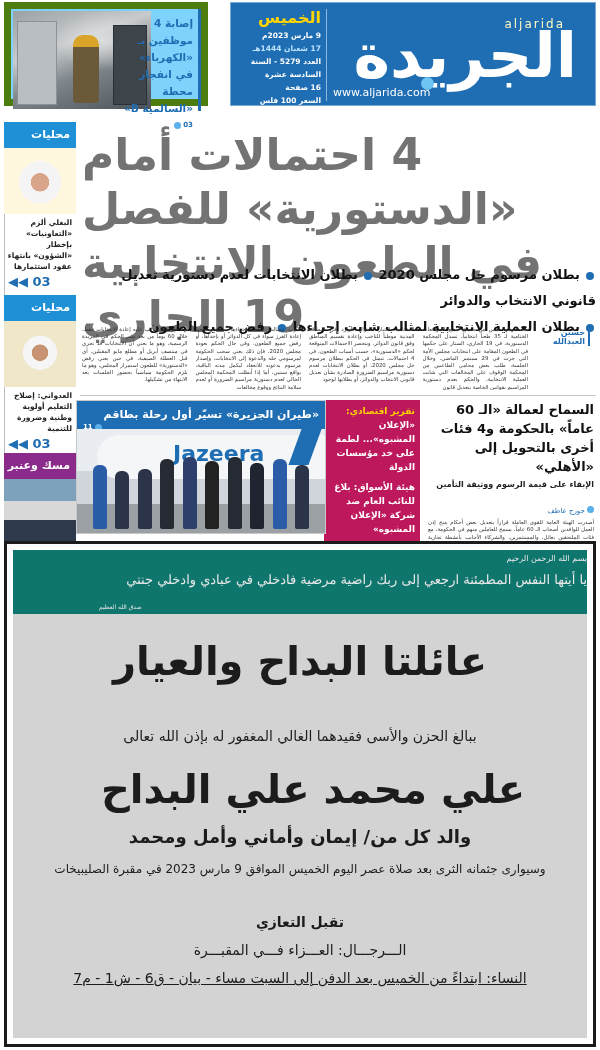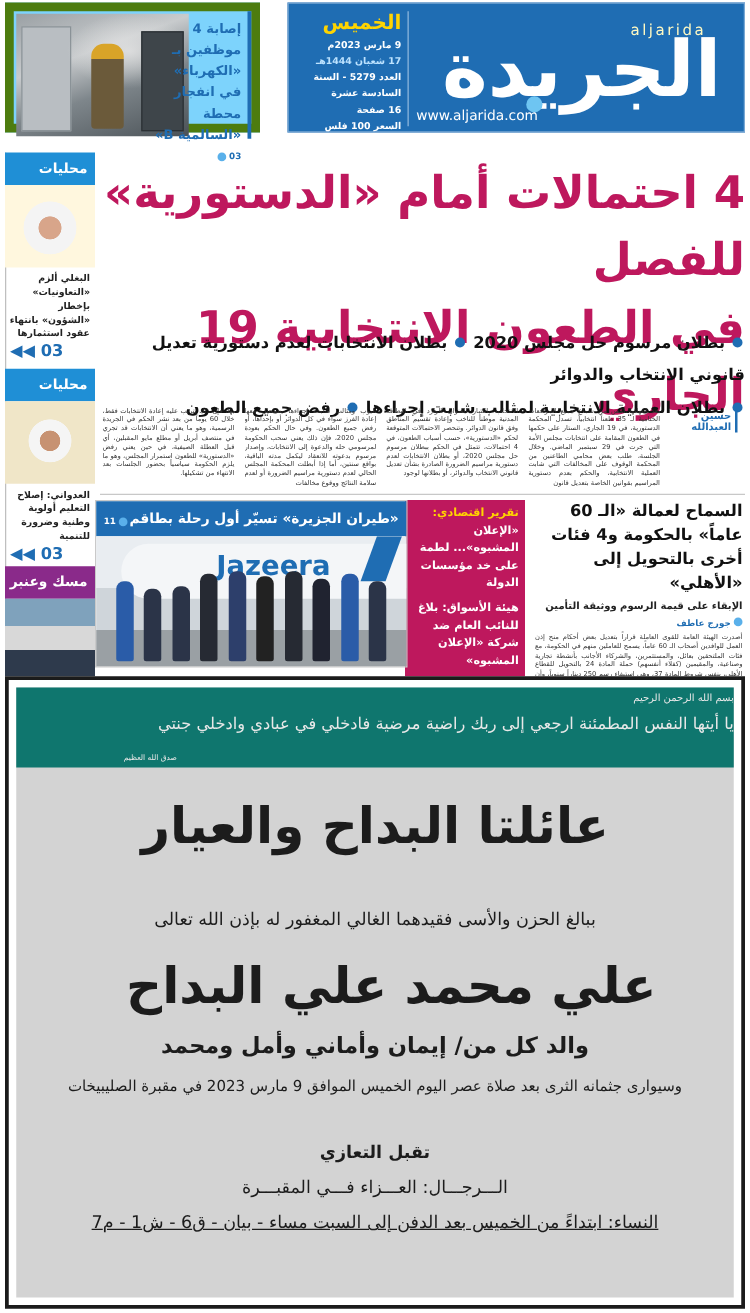--- a/index.html
+++ b/index.html
@@ -40,44 +40,44 @@
   .side-photo { width: 72px; height: 66px; }
   .side-photo.woman { background: radial-gradient(circle at 50% 52%, #d8a58a 0 18%, #f4f4f4 19% 42%, #fff7de 43%); }
   .side-photo.man { background: radial-gradient(circle at 50% 48%, #c79272 0 16%, #f5f5f5 17% 34%, #f0e6c8 35%); }
   .side-photo.event { height: 74px; background: linear-gradient(180deg, #7fa2bc 0 30%, #d8d8d8 30% 55%, #2e3a4c 55% 100%); }
   .side-text { text-align: right; font-size: 7.5px; font-weight: bold; line-height: 11px; padding: 3px 4px 2px 2px; color: #222; }
   .side-num { text-align: left; padding-left: 4px; color: #1f6db3; font-weight: bold; font-size: 13px; direction: ltr; }
   .side-num.purple { color: #8a2a8a; }
   .barcode { margin: 4px 4px 0 4px; height: 18px; background: repeating-linear-gradient(90deg, #000 0 1px, #fff 1px 2px, #000 2px 4px, #fff 4px 5px, #000 5px 6px, #fff 6px 8px); }
 
   
-  .headline { position: absolute; top: 128px; left: 82px; width: 514px; text-align: right; font-family: "DejaVu Sans", sans-serif; font-weight: bold; font-size: 36px; line-height: 54px; color: #be185d; letter-spacing: -1px; }
+  .headline { position: absolute; top: 128px; left: 82px; width: 514px; text-align: left; font-family: "DejaVu Sans", sans-serif; font-weight: bold; font-size: 44px; line-height: 54px; color: #737373; letter-spacing: -1px; }
   .bullets { position: absolute; top: 262px; left: 82px; width: 514px; text-align: right; font-weight: bold; font-size: 13px; line-height: 26px; color: #111; }
   .bullets .dot { display: inline-block; width: 8px; height: 8px; border-radius: 50%; background: #1f6db3; margin: 0 2px 0 6px; vertical-align: middle; }
 
   
   .byline { position: absolute; top: 328px; right: 10px; width: 56px; text-align: right; color: #1f6db3; font-weight: bold; font-size: 8px; border-right: 2px solid #1f6db3; padding-right: 3px; }
   .article-cols { position: absolute; top: 326px; left: 82px; width: 446px; height: 64px; display: flex; flex-direction: row; gap: 8px; }
   .article-col { flex: 1; font-size: 5.4px; line-height: 7.2px; text-align: justify; color: #333; overflow: hidden; }
   .rule { position: absolute; height: 1px; background: #c8c8c8; }
 
   
   .story-right { position: absolute; top: 400px; right: 6px; width: 166px; text-align: right; }
   .story-right h2 { font-size: 13px; line-height: 19px; font-weight: bold; color: #111; }
   .story-right h3 { font-size: 8px; line-height: 14px; font-weight: bold; color: #222; margin-top: 2px; }
-  .story-right .by { font-size: 7px; color: #1f6db3; font-weight: bold; margin-top: 2px; }
+  .story-right .by { font-size: 7px; color: #1f6db3; font-weight: normal; margin-top: 14px; }
   .story-right p { font-size: 5.4px; line-height: 7.4px; color: #333; margin-top: 4px; text-align: justify; }
 
   .econ-box { position: absolute; right: 180px; width: 96px; background: #be185d; color: #fff; text-align: right; padding: 4px 5px; font-weight: bold; font-size: 9px; line-height: 14px; }
   .econ-box .kicker { color: #ffd400; }
   .econ-box .pg-ref { color: #fff; margin-top: 2px; }
 
   .photo-story { position: absolute; top: 400px; left: 76px; width: 250px; height: 134px; border: 1px solid #c9c9c9; }
   .photo-story .cap { height: 28px; background: #1f6db3; color: #fff; font-weight: bold; font-size: 11px; line-height: 28px; text-align: right; padding-right: 6px; position: relative; }
-  .photo-story .cap .pg-ref { position: absolute; left: 6px; top: 2px; color: #fff; }
+  .photo-story .cap .pg-ref { position: absolute; left: 6px; top: 12px; color: #fff; }
   .photo-story .img { height: 104px; position: relative; overflow: hidden; background: linear-gradient(180deg, #e9edf1 0 40%, #cfd5da 40% 72%, #9aa0a4 72%); }
   .plane-body { position: absolute; top: 6px; left: 20px; width: 230px; height: 44px; background: #f4f6f8; border-radius: 22px 0 0 22px; }
   .plane-logo { position: absolute; top: 12px; left: 96px; color: #1f6db3; font-weight: bold; font-size: 22px; font-family: "DejaVu Sans", sans-serif; direction: ltr; }
   .plane-tail { position: absolute; top: 0; right: 10px; width: 20px; height: 36px; background: #1f6db3; transform: skewX(-20deg); }
   .crew { position: absolute; bottom: 4px; left: 16px; right: 16px; display: flex; justify-content: space-between; align-items: flex-end; direction: ltr; }
   .crew span { width: 14px; border-radius: 6px 6px 2px 2px; }
 
   
   .ad { position: absolute; top: 541px; left: 4px; width: 592px; height: 506px; border: 3px solid #1b1b1b; background: #fff; padding: 6px; }
   .ad-inner { position: relative; width: 100%; height: 100%; background: #d3d3d3; }

